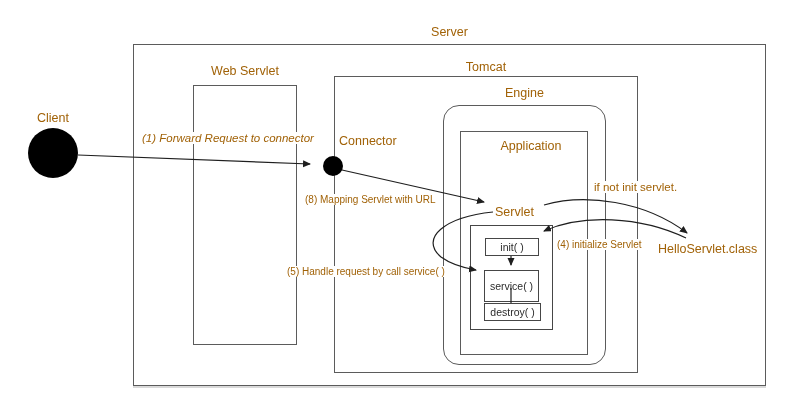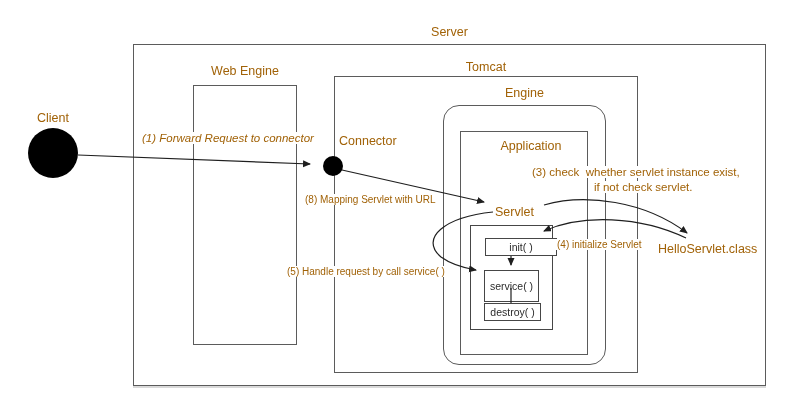--- a/index.html
+++ b/index.html
@@ -27,21 +27,21 @@
 
 <div class="canvas">
 
   <div class="box" style="left:133px;top:44px;width:633px;height:342px;box-shadow:0 2px 0 rgba(0,0,0,0.15);"></div>
   <div class="box" style="left:193px;top:85px;width:104px;height:260px;"></div>
   <div class="box" style="left:334px;top:76px;width:304px;height:297px;"></div>
   <div class="box" style="left:443px;top:105px;width:163px;height:260px;border-radius:16px;"></div>
   <div class="box" style="left:460px;top:131px;width:128px;height:224px;"></div>
   <div class="box" style="left:470px;top:225px;width:83px;height:105px;border-color:#464646;"></div>
 
-  <div class="mbox" style="left:485px;top:238px;width:72px;height:18px;">init( )</div>
+  <div class="mbox" style="left:485px;top:238px;width:54px;height:18px;">init( )</div>
   <div class="mbox" style="left:484px;top:270px;width:55px;height:32px;">service( )</div>
   <div class="mbox" style="left:484px;top:303px;width:57px;height:18px;">destroy( )</div>
 
   <svg class="overlay" width="800" height="414" viewBox="0 0 800 414">
     <defs>
       <marker id="ah" markerUnits="userSpaceOnUse" markerWidth="9" markerHeight="8" refX="7" refY="3.5" orient="auto">
         <path d="M0,0 L8,3.5 L0,7 Z" fill="#1f1f1f"></path>
       </marker>
     </defs>
     <circle cx="53" cy="153" r="25" fill="#000000"></circle>
@@ -49,31 +49,30 @@
     <path d="M78,155 L310,164" stroke="#1f1f1f" stroke-width="1.2" fill="none" marker-end="url(#ah)"></path>
     <path d="M342,170 L484,202" stroke="#1f1f1f" stroke-width="1.2" fill="none" marker-end="url(#ah)"></path>
     <path d="M544,205 C585,193 645,201 687,233" stroke="#1f1f1f" stroke-width="1.2" fill="none" marker-end="url(#ah)"></path>
     <path d="M686,238 C640,216 582,214 544,231" stroke="#1f1f1f" stroke-width="1.2" fill="none" marker-end="url(#ah)"></path>
     <path d="M493,212 C445,217 419,238 441,257 C452,265 464,268 476,270" stroke="#1f1f1f" stroke-width="1.2" fill="none" marker-end="url(#ah)"></path>
     <path d="M511,256 L511,265" stroke="#1f1f1f" stroke-width="1.2" fill="none" marker-end="url(#ah)"></path>
     <path d="M511,288 L511,303" stroke="#1f1f1f" stroke-width="1.2" fill="none"></path>
   </svg>
 
   <div class="label t12 ctr" style="left:133px;top:25px;width:633px;">Server</div>
-  <div class="label t12 ctr" style="left:193px;top:64px;width:104px;">Web Engine</div>
+  <div class="label t12 ctr" style="left:193px;top:64px;width:104px;">Web Servlet</div>
   <div class="label t12 ctr" style="left:334px;top:60px;width:304px;">Tomcat</div>
   <div class="label t12 ctr" style="left:443px;top:86px;width:163px;">Engine</div>
   <div class="label t12 ctr" style="left:460px;top:125px;width:128px;">
     <span class="apptag">Application</span>
   </div>
   <div class="label t12 ctr" style="left:28px;top:111px;width:50px;">Client</div>
   <div class="label t12" style="left:339px;top:134px;">Connector</div>
   <div class="label t12 notebg" style="left:494px;top:205px;padding:0 1px;">Servlet</div>
   <div class="label t12" style="left:658px;top:242px;">HelloServlet.class</div>
 
   <div class="label t11 notebg" style="left:140px;top:132px;font-style:italic;">(1) Forward Request to connector</div>
   <div class="label t10 notebg" style="left:303px;top:194px;">(8) Mapping Servlet with URL</div>
-  <div class="label t11 notebg" style="left:530px;top:166px;">(3) check  whether servlet instance exist,</div>
-  <div class="label t11 notebg" style="left:592px;top:181px;">if not check servlet.</div>
+  <div class="label t11 notebg" style="left:592px;top:181px;">if not init servlet.</div>
   <div class="label t10 notebg" style="left:555px;top:239px;">(4) initialize Servlet</div>
   <div class="label t10 notebg" style="left:285px;top:266px;">(5) Handle request by call service( )</div>
 
 </div>
 
 </body></html>

